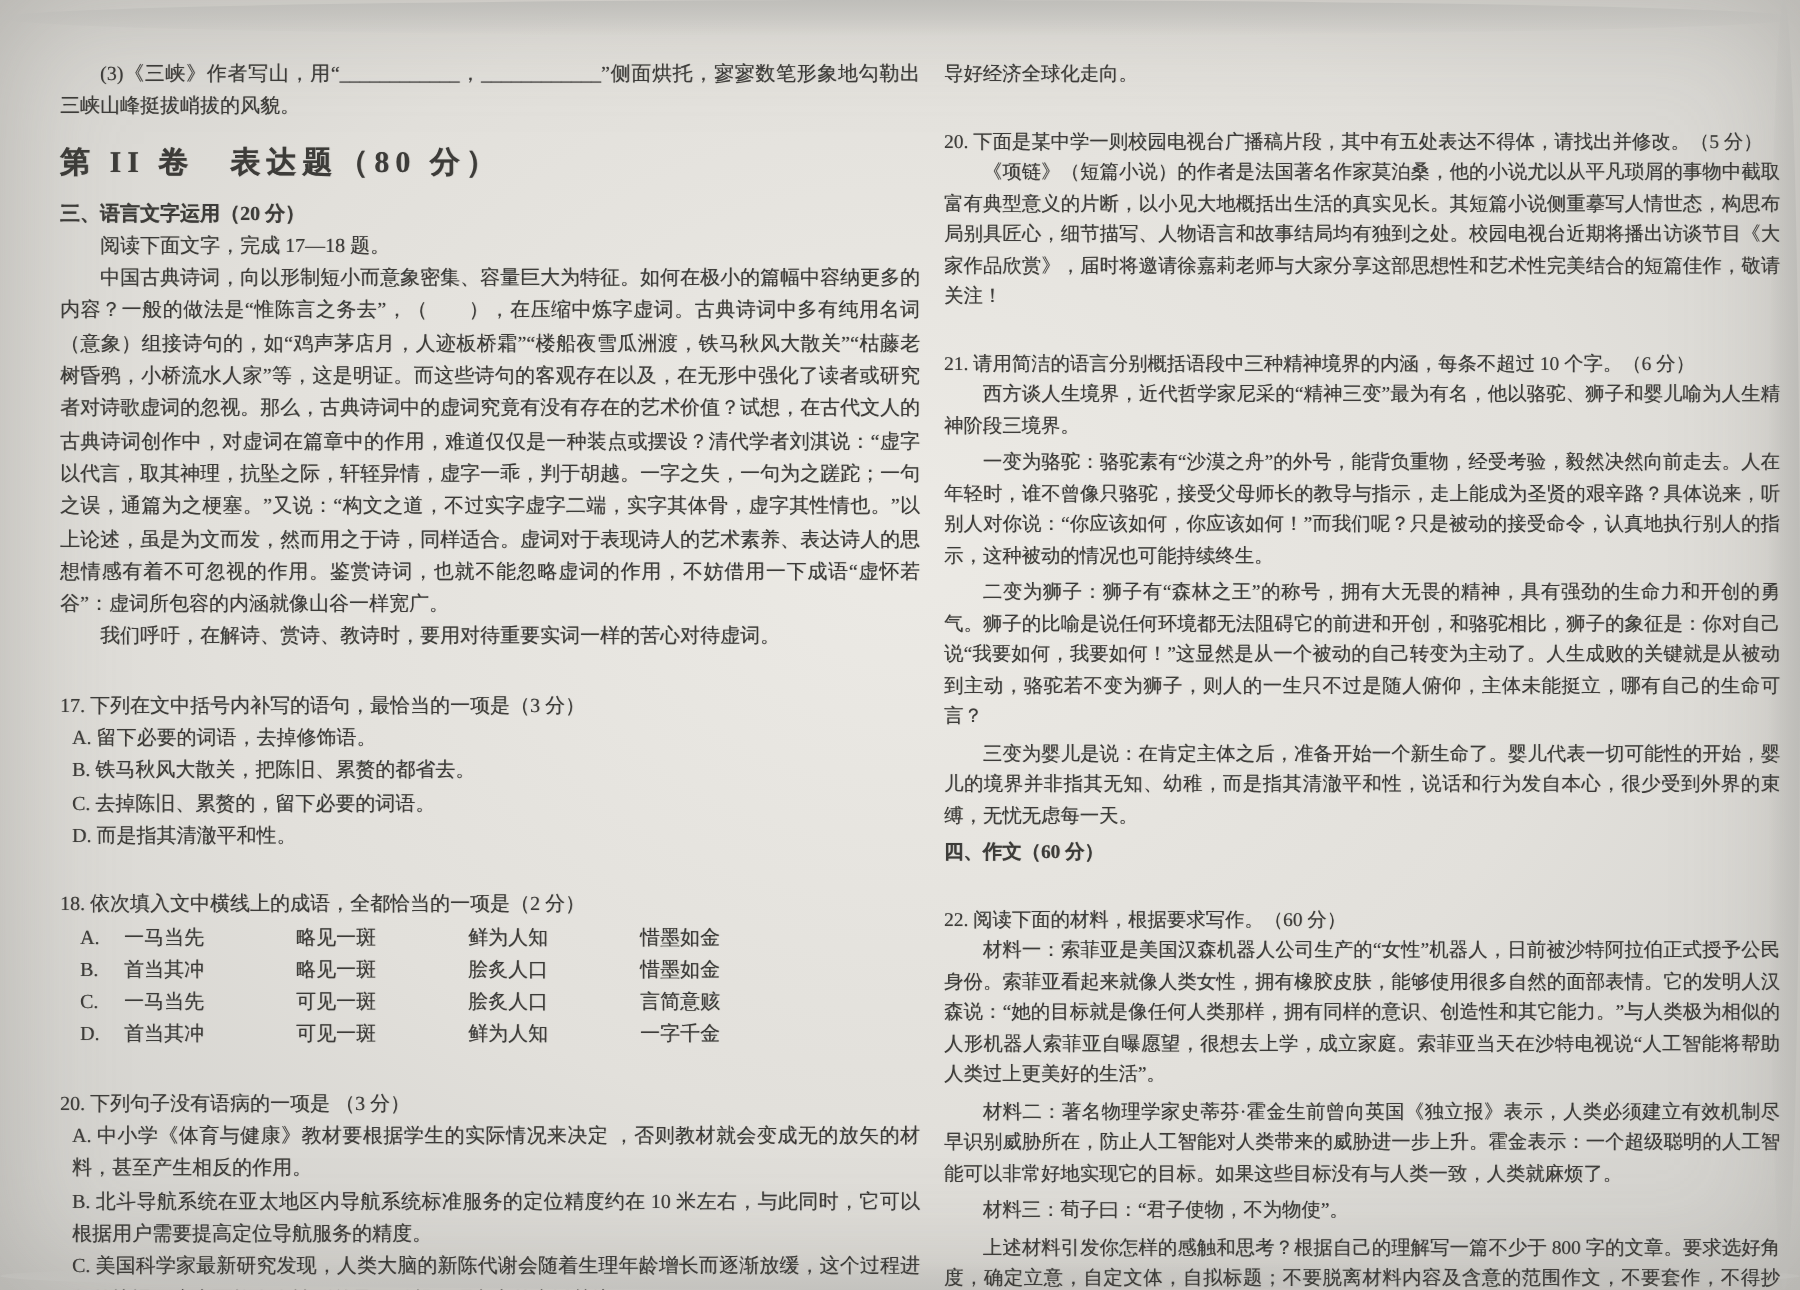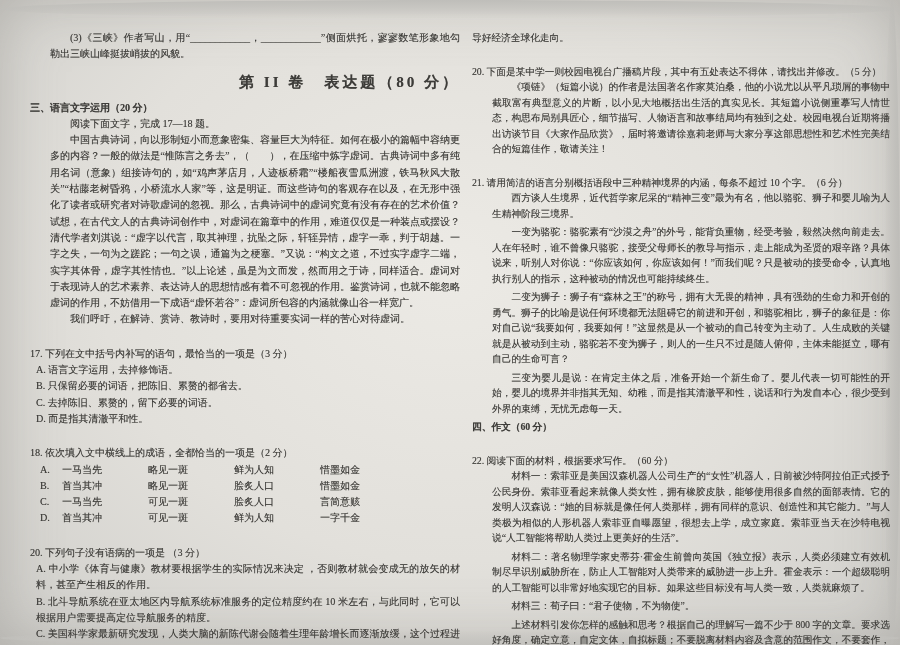--- a/index.html
+++ b/index.html
@@ -15,24 +15,24 @@
   }
   .page{
     position:absolute;top:30px;
     color:#3d3c39;
     text-align:justify;
     text-shadow:.2px .2px .4px rgba(70,68,64,.55);
   }
   .page.left{left:30px;width:430px;font-size:10px;line-height:16.3px;}
   .page.right{left:472px;width:418px;font-size:9.7px;line-height:15.5px;}
   p{margin:0;}
-  .indent{text-indent:2em;margin-left:20px;}
+  .indent{text-indent:2em;}
   .bold{font-weight:bold;}
   .center-title{
-    text-align:right;font-weight:bold;font-size:15px;
+    text-align:left;font-weight:bold;font-size:15px;
     letter-spacing:3px;margin:9px 0 8px 0;line-height:20px;
   }
   .stem{margin-top:18px;}
   .opt{padding-left:6px;}
   .idiom-row{display:flex;padding-left:10px;}
   .idiom-row .opt-label{width:22px;flex:none;}
   .idiom-row .idiom{width:86px;flex:none;}
   .footer{
     text-align:center;font-size:9px;letter-spacing:2px;
     margin-top:10px;color:#4a4946;font-style:italic;
@@ -58,22 +58,22 @@
 
     <div class="center-title">第 II 卷　表达题（80 分）</div>
 
     <p class="bold">三、语言文字运用（20 分）</p>
     <p class="indent">阅读下面文字，完成 17—18 题。</p>
 
     <p class="indent">中国古典诗词，向以形制短小而意象密集、容量巨大为特征。如何在极小的篇幅中容纳更多的内容？一般的做法是“惟陈言之务去”，（　　），在压缩中炼字虚词。古典诗词中多有纯用名词（意象）组接诗句的，如“鸡声茅店月，人迹板桥霜”“楼船夜雪瓜洲渡，铁马秋风大散关”“枯藤老树昏鸦，小桥流水人家”等，这是明证。而这些诗句的客观存在以及，在无形中强化了读者或研究者对诗歌虚词的忽视。那么，古典诗词中的虚词究竟有没有存在的艺术价值？试想，在古代文人的古典诗词创作中，对虚词在篇章中的作用，难道仅仅是一种装点或摆设？清代学者刘淇说：“虚字以代言，取其神理，抗坠之际，轩轾异情，虚字一乖，判于胡越。一字之失，一句为之蹉跎；一句之误，通篇为之梗塞。”又说：“构文之道，不过实字虚字二端，实字其体骨，虚字其性情也。”以上论述，虽是为文而发，然而用之于诗，同样适合。虚词对于表现诗人的艺术素养、表达诗人的思想情感有着不可忽视的作用。鉴赏诗词，也就不能忽略虚词的作用，不妨借用一下成语“虚怀若谷”：虚词所包容的内涵就像山谷一样宽广。</p>
     <p class="indent">我们呼吁，在解诗、赏诗、教诗时，要用对待重要实词一样的苦心对待虚词。</p>
 
     <p class="stem">17. 下列在文中括号内补写的语句，最恰当的一项是（3 分）</p>
-    <p class="opt">A. 语言文字运用，去掉修饰语。</p>
-    <p class="opt">B. 只保留必要的词语，把陈旧、累赘的都省去。</p>
+    <p class="opt">A. 留下必要的词语，去掉修饰语。</p>
+    <p class="opt">B. 铁马秋风大散关，把陈旧、累赘的都省去。</p>
     <p class="opt">C. 去掉陈旧、累赘的，留下必要的词语。</p>
     <p class="opt">D. 而是指其清澈平和性。</p>
 
     <p class="stem">18. 依次填入文中横线上的成语，全都恰当的一项是（2 分）</p>
     <div class="idiom-row">
       <span class="opt-label">A.</span>
       <span class="idiom">一马当先</span>
       <span class="idiom">略见一斑</span>
       <span class="idiom">鲜为人知</span>
       <span class="idiom">惜墨如金</span>

